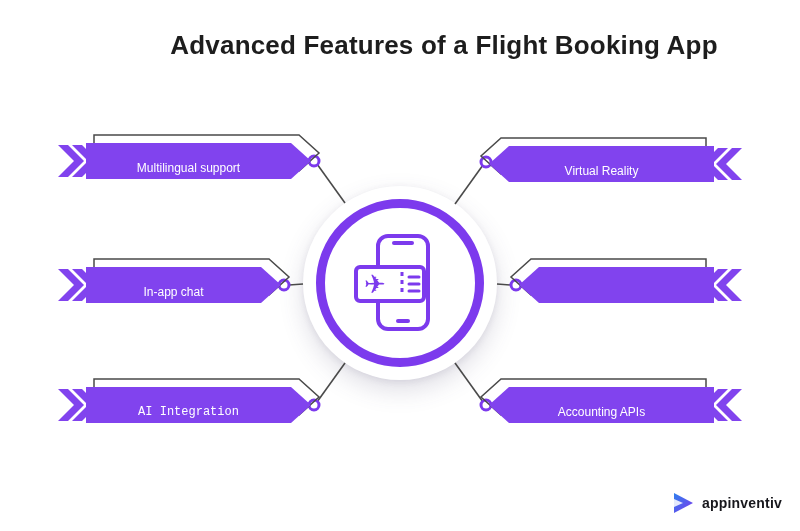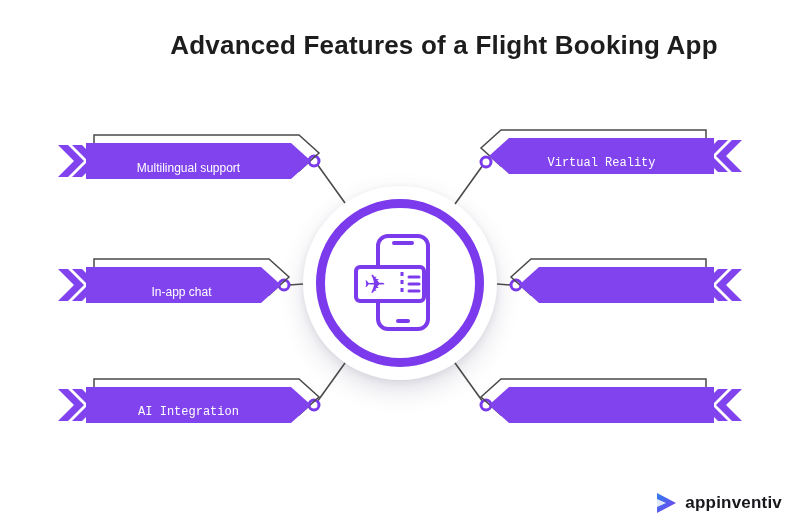--- a/index.html
+++ b/index.html
@@ -24,21 +24,21 @@
     box-shadow:0 10px 24px rgba(80,70,110,.18), 0 2px 6px rgba(80,70,110,.10);
     display:flex; align-items:center; justify-content:center;
   }
   .ring {
     width:150px; height:150px; border-radius:50%;
     border:9px solid #7C3AED; background:#ffffff;
     display:flex; align-items:center; justify-content:center;
   }
   .connectors { position:absolute; left:0; top:0; width:800px; height:531px; pointer-events:none; }
   .logo { position:absolute; right:18px; bottom:16px; display:flex; align-items:center; gap:7px; }
-  .logo-text { font-size:17px; font-weight:600; color:#17171c; letter-spacing:.2px; }
+  .logo-text { font-size:14px; font-weight:600; color:#17171c; letter-spacing:.2px; }
 </style>
 </head>
 <body>
 
 <div class="stage">
 
   <div class="title">Advanced Features of a Flight Booking App</div>
 
   <div class="center-circle">
     <div class="ring">
@@ -81,34 +81,34 @@
     <div class="label" style="left:28px; width:205px;">Multilingual support</div>
   </div>
 
   <div class="banner" style="left:58px; top:253px; width:240px; height:64px;">
     <svg width="240" height="64" viewBox="0 0 240 64">
       <polygon points="36,6 211,6 231,24 211,42 36,42" fill="none" stroke="#4A4A4A" stroke-width="1.5"></polygon>
       <path d="M0,16 L10,16 L26,32 L10,48 L0,48 L16,32 Z" fill="#8143EE"></path>
       <path d="M14,16 L24,16 L40,32 L24,48 L14,48 L30,32 Z" fill="#8143EE"></path>
       <polygon points="28,14 203,14 223,32 203,50 28,50" fill="#8143EE"></polygon>
     </svg>
-    <div class="label" style="left:36px; width:175px;">In-app chat</div>
+    <div class="label" style="left:28px; width:175px;">In-app chat</div>
   </div>
 
   <div class="banner" style="left:58px; top:373px; width:270px; height:64px;">
     <svg width="270" height="64" viewBox="0 0 270 64">
       <polygon points="36,6 241,6 261,24 241,42 36,42" fill="none" stroke="#4A4A4A" stroke-width="1.5"></polygon>
       <path d="M0,16 L10,16 L26,32 L10,48 L0,48 L16,32 Z" fill="#8143EE"></path>
       <path d="M14,16 L24,16 L40,32 L24,48 L14,48 L30,32 Z" fill="#8143EE"></path>
       <polygon points="28,14 233,14 253,32 233,50 28,50" fill="#8143EE"></polygon>
     </svg>
     <div class="label" style="left:28px; width:205px;font-family:Liberation Mono, monospace;">AI Integration</div>
   </div>
 
-  <div class="banner" style="left:472px; top:124px; width:270px; height:64px;font-family:Liberation Mono, monospace;">
+  <div class="banner" style="left:472px; top:132px; width:270px; height:64px;">
     <svg width="270" height="64" viewBox="0 0 270 64">
       <polygon points="234,6 29,6 9,24 29,42 234,42" fill="none" stroke="#4A4A4A" stroke-width="1.5"></polygon>
       <path d="M270,16 L260,16 L244,32 L260,48 L270,48 L254,32 Z" fill="#8143EE"></path>
       <path d="M256,16 L246,16 L230,32 L246,48 L256,48 L240,32 Z" fill="#8143EE"></path>
       <polygon points="242,14 37,14 17,32 37,50 242,50" fill="#8143EE"></polygon>
     </svg>
     <div class="label" style="left:27px; width:205px;">Virtual Reality</div>
   </div>
 
   <div class="banner" style="left:502px; top:253px; width:240px; height:64px;">
@@ -120,20 +120,21 @@
     </svg>
   </div>
 
   <div class="banner" style="left:472px; top:373px; width:270px; height:64px;">
     <svg width="270" height="64" viewBox="0 0 270 64">
       <polygon points="234,6 29,6 9,24 29,42 234,42" fill="none" stroke="#4A4A4A" stroke-width="1.5"></polygon>
       <path d="M270,16 L260,16 L244,32 L260,48 L270,48 L254,32 Z" fill="#8143EE"></path>
       <path d="M256,16 L246,16 L230,32 L246,48 L256,48 L240,32 Z" fill="#8143EE"></path>
       <polygon points="242,14 37,14 17,32 37,50 242,50" fill="#8143EE"></polygon>
     </svg>
+    <div class="label" style="left:27px; width:205px;">Accounting APIs</div>
   </div>
 
   <div class="logo">
     <svg width="24" height="24" viewBox="0 0 24 24">
       <defs>
         <linearGradient id="lg1" x1="0" y1="0" x2="1" y2="1">
           <stop offset="0" stop-color="#2F80ED"></stop>
           <stop offset="1" stop-color="#7C3AED"></stop>
         </linearGradient>
       </defs>

